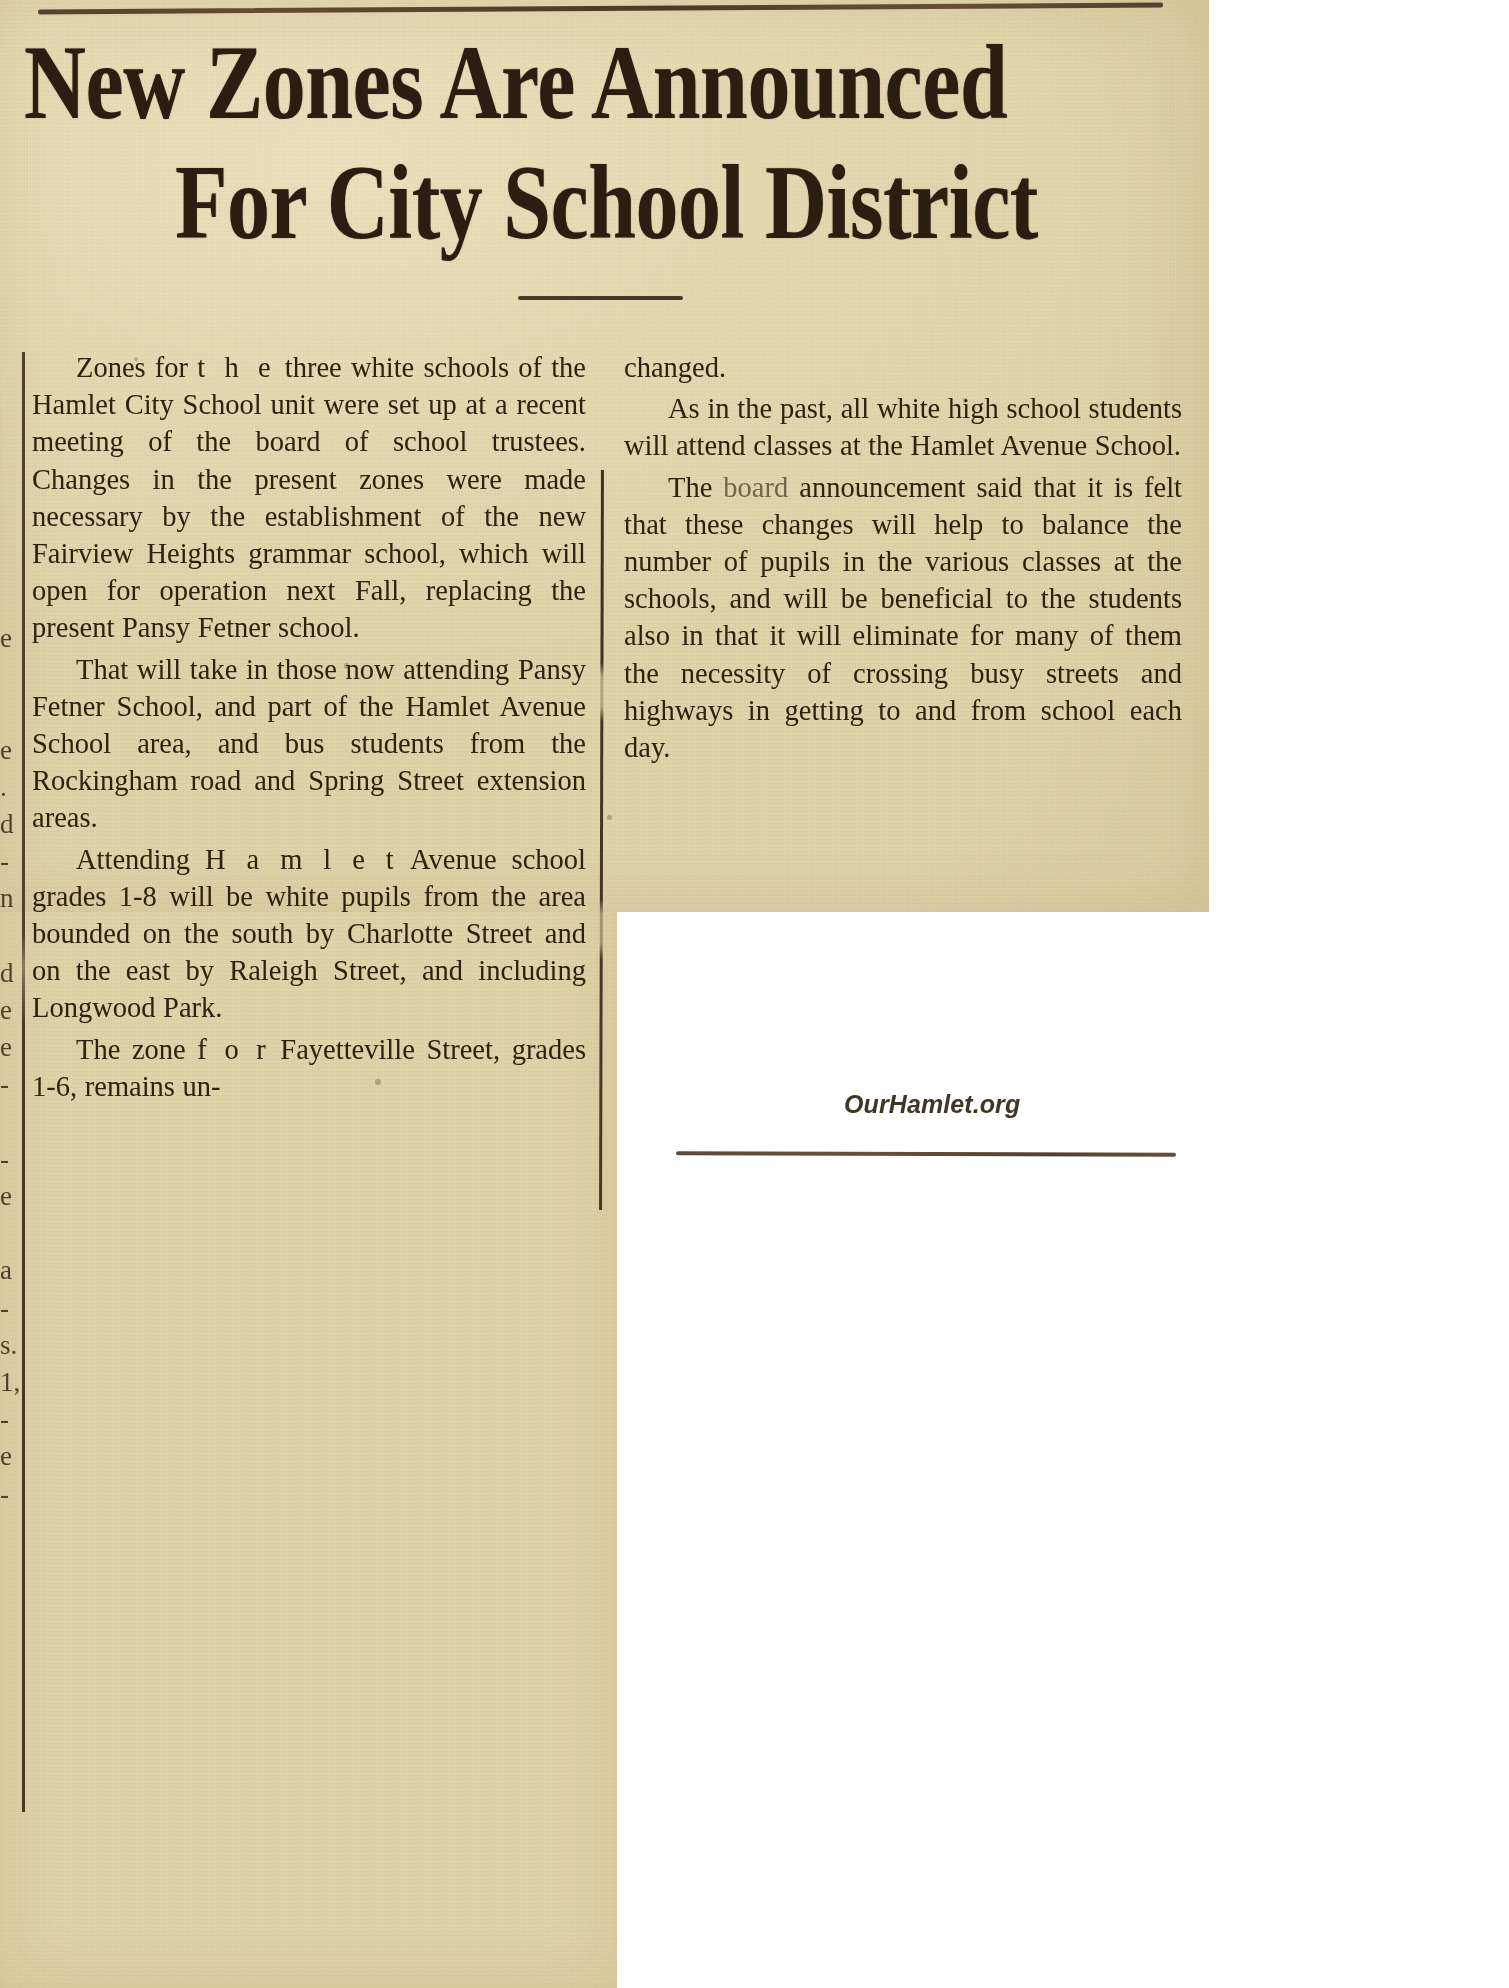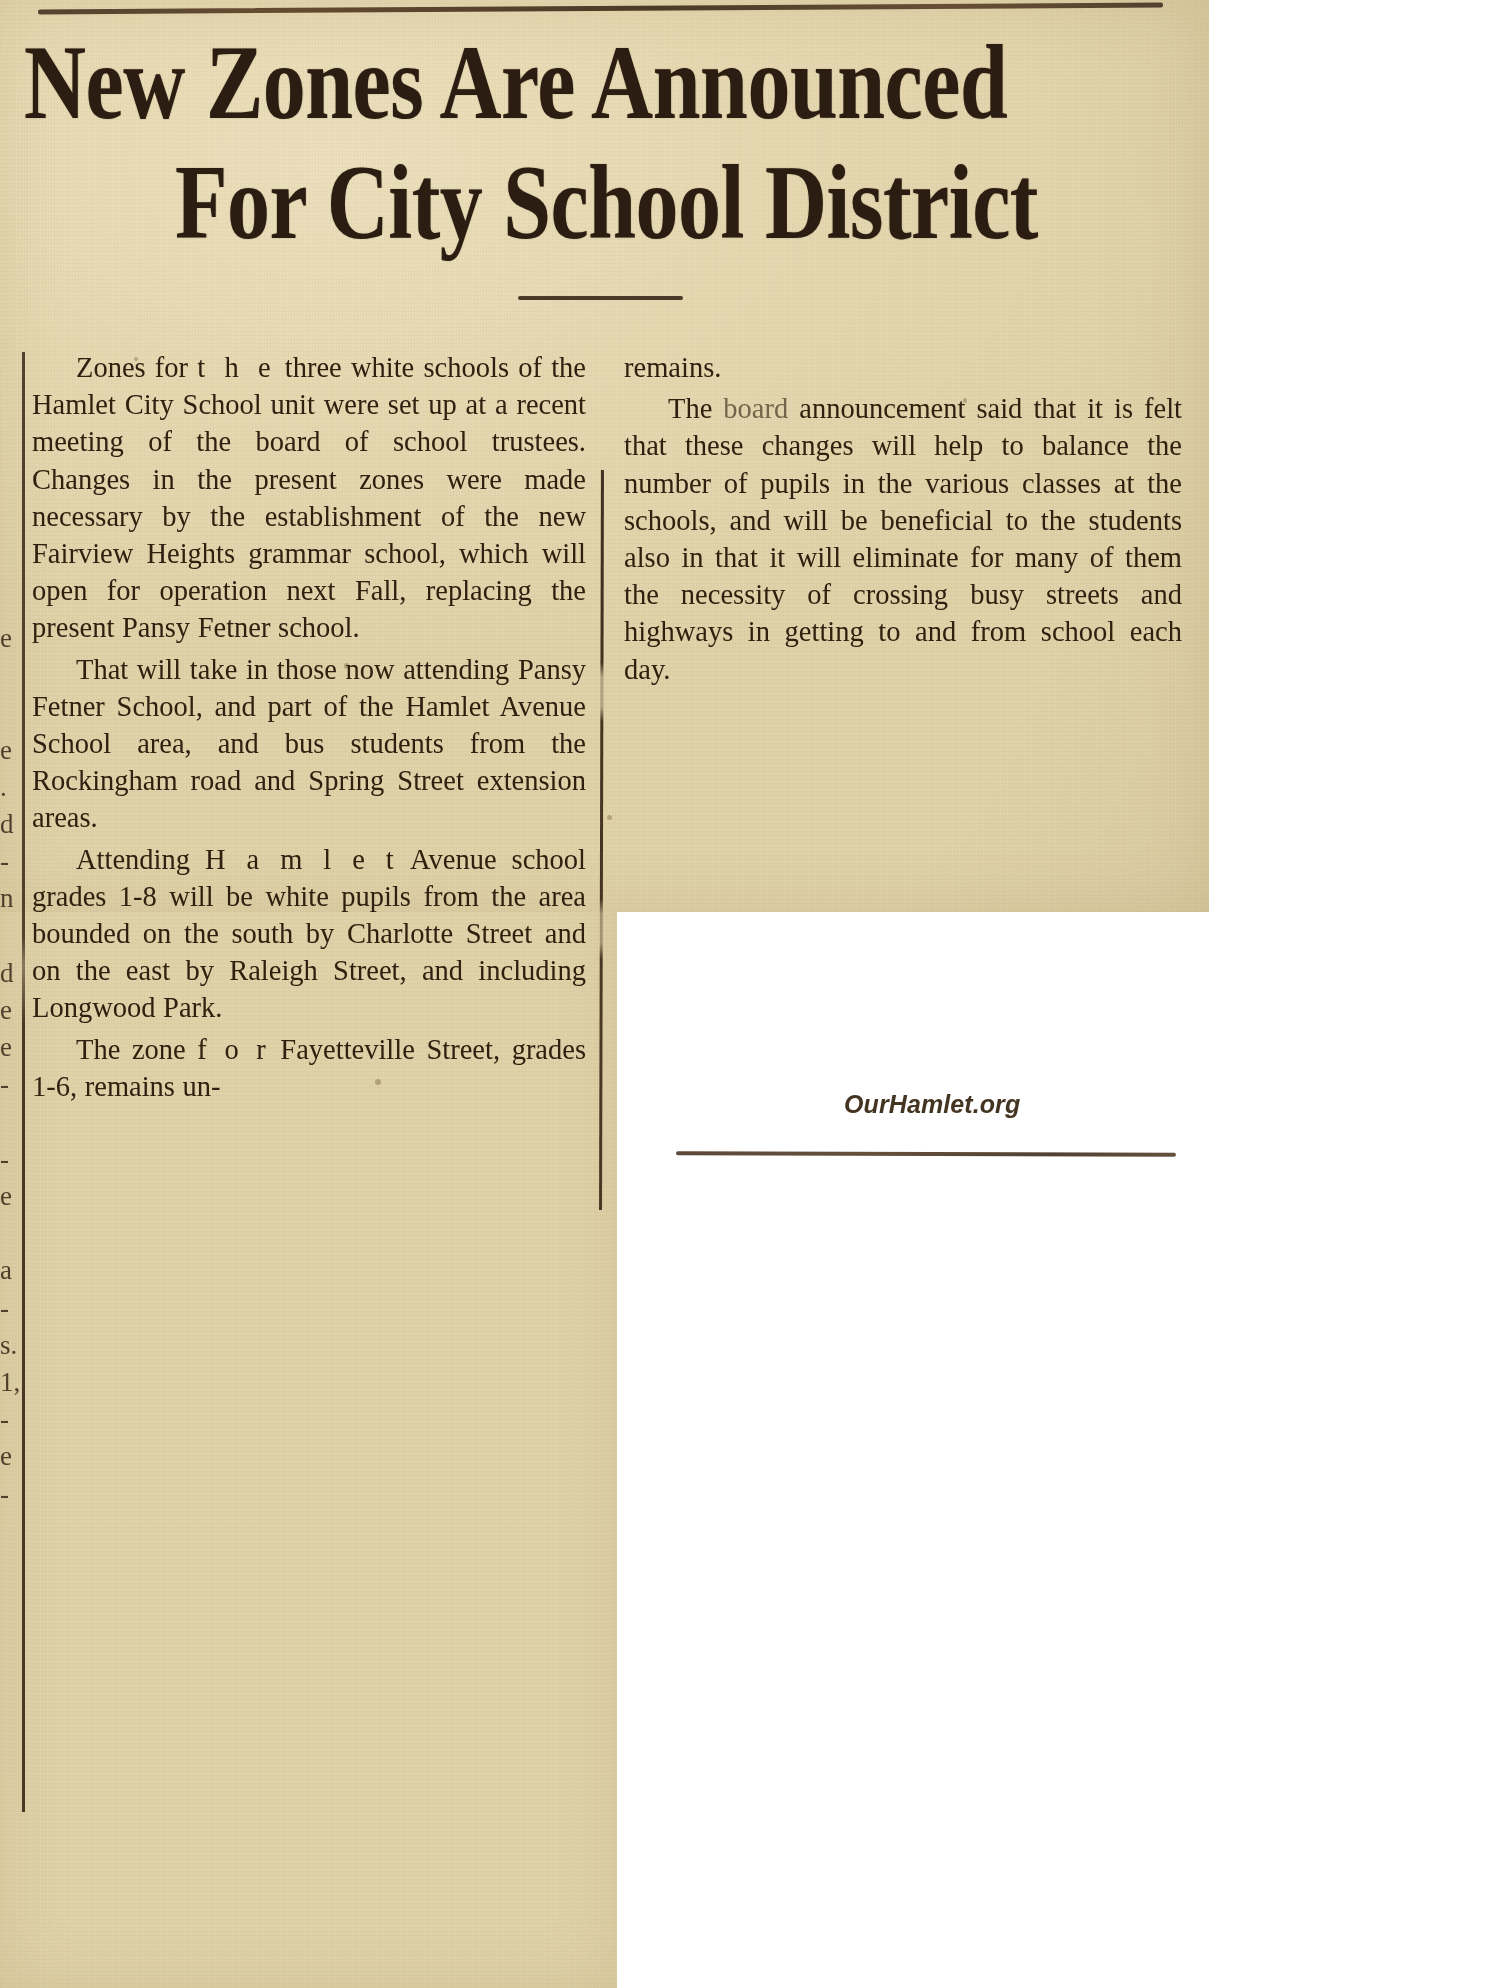--- a/index.html
+++ b/index.html
@@ -181,21 +181,22 @@
   <div id="col-rule"></div>
 
   <div class="col" id="col-left">
     <p><span>Zones for <span class="sp">t h e</span> three white schools of the Hamlet City School unit were set up at a recent meeting of the board of school trustees. Changes in the present zones were made necessary by the establishment of the new Fairview Heights grammar school, which will open for operation next Fall, replacing the present Pansy Fetner school.</span></p>
     <p><span>That will take in those now attending Pansy Fetner School, and part of the Hamlet Avenue School area, and bus students from the Rockingham road and Spring Street extension areas.</span></p>
     <p><span>Attending <span class="sp2">H a m l e t</span> Avenue school grades 1-8 will be white pupils from the area bounded on the south by Charlotte Street and on the east by Raleigh Street, and including Longwood Park.</span></p>
     <p><span>The zone <span class="sp2">f o r</span> Fayetteville Street, grades 1-6, remains un-</span></p>
   </div>
 
   <div class="col" id="col-right">
-    <p style="text-indent:0"><span>remains.</span></p>
+    <p style="text-indent:0"><span>changed.</span></p>
+    <p><span>As in the past, all white high school students will attend classes at the Hamlet Avenue School.</span></p>
     <p><span>The <span class="faded">board</span> announcement said that it is felt that these changes will help to balance the number of pupils in the various classes at the schools, and will be beneficial to the students also in that it will eliminate for many of them the necessity of crossing busy streets and highways in getting to and from school each day.</span></p>
   </div>
 
   <div id="watermark">OurHamlet.org</div>
 
   <div id="bot-rule"></div>
 
 </div>
 
 </body></html>

